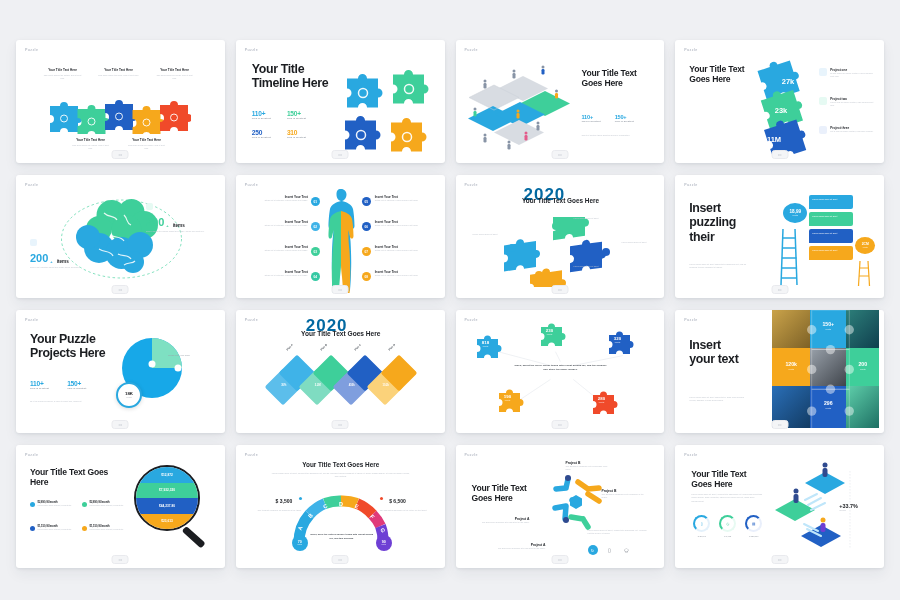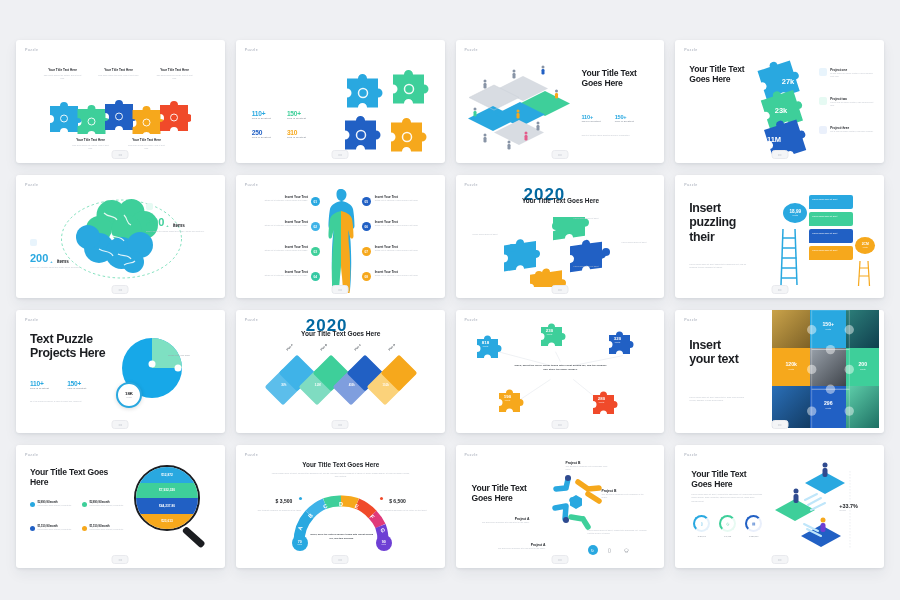--- a/index.html
+++ b/index.html
@@ -115,20 +115,21 @@
 
       <div class="navbtn">
           <span>▭</span>
         </div>
     </div>
   </div>
 
   <div class="card">
     <div class="card-inner">
       <div class="tag">Puzzle</div>
+      <div class="h-big" style="position:absolute;left:16px;top:22px;width:78px;">Your Title Timeline Here</div>
 
       <div style="position:absolute;left:16px;top:70px;">
         <div style="display:flex;gap:16px;">
           <div>
             <div class="stat-n" style="color:#29a8e0">110+</div>
             <div class="stat-l">This is greatest</div>
           </div>
           <div>
             <div class="stat-n" style="color:#3ecf9a">150+</div>
             <div class="stat-l">This is greatest</div>
@@ -487,21 +488,21 @@
 
       <div class="navbtn">
           <span>▭</span>
         </div>
     </div>
   </div>
 
   <div class="card">
     <div class="card-inner">
       <div class="tag">Puzzle</div>
-      <div class="h-big" style="position:absolute;left:14px;top:22px;width:76px;">Text Puzzle Projects Here</div>
+      <div class="h-big" style="position:absolute;left:14px;top:22px;width:76px;">Your Puzzle Projects Here</div>
       <div style="position:absolute;left:14px;top:70px;display:flex;gap:18px;">
         <div>
           <div class="stat-n" style="color:#29a8e0">110+</div>
           <div class="stat-l">This is greatest</div>
         </div>
         <div>
           <div class="stat-n" style="color:#29a8e0">150+</div>
           <div class="stat-l">This is greatest</div>
         </div>
       </div>

